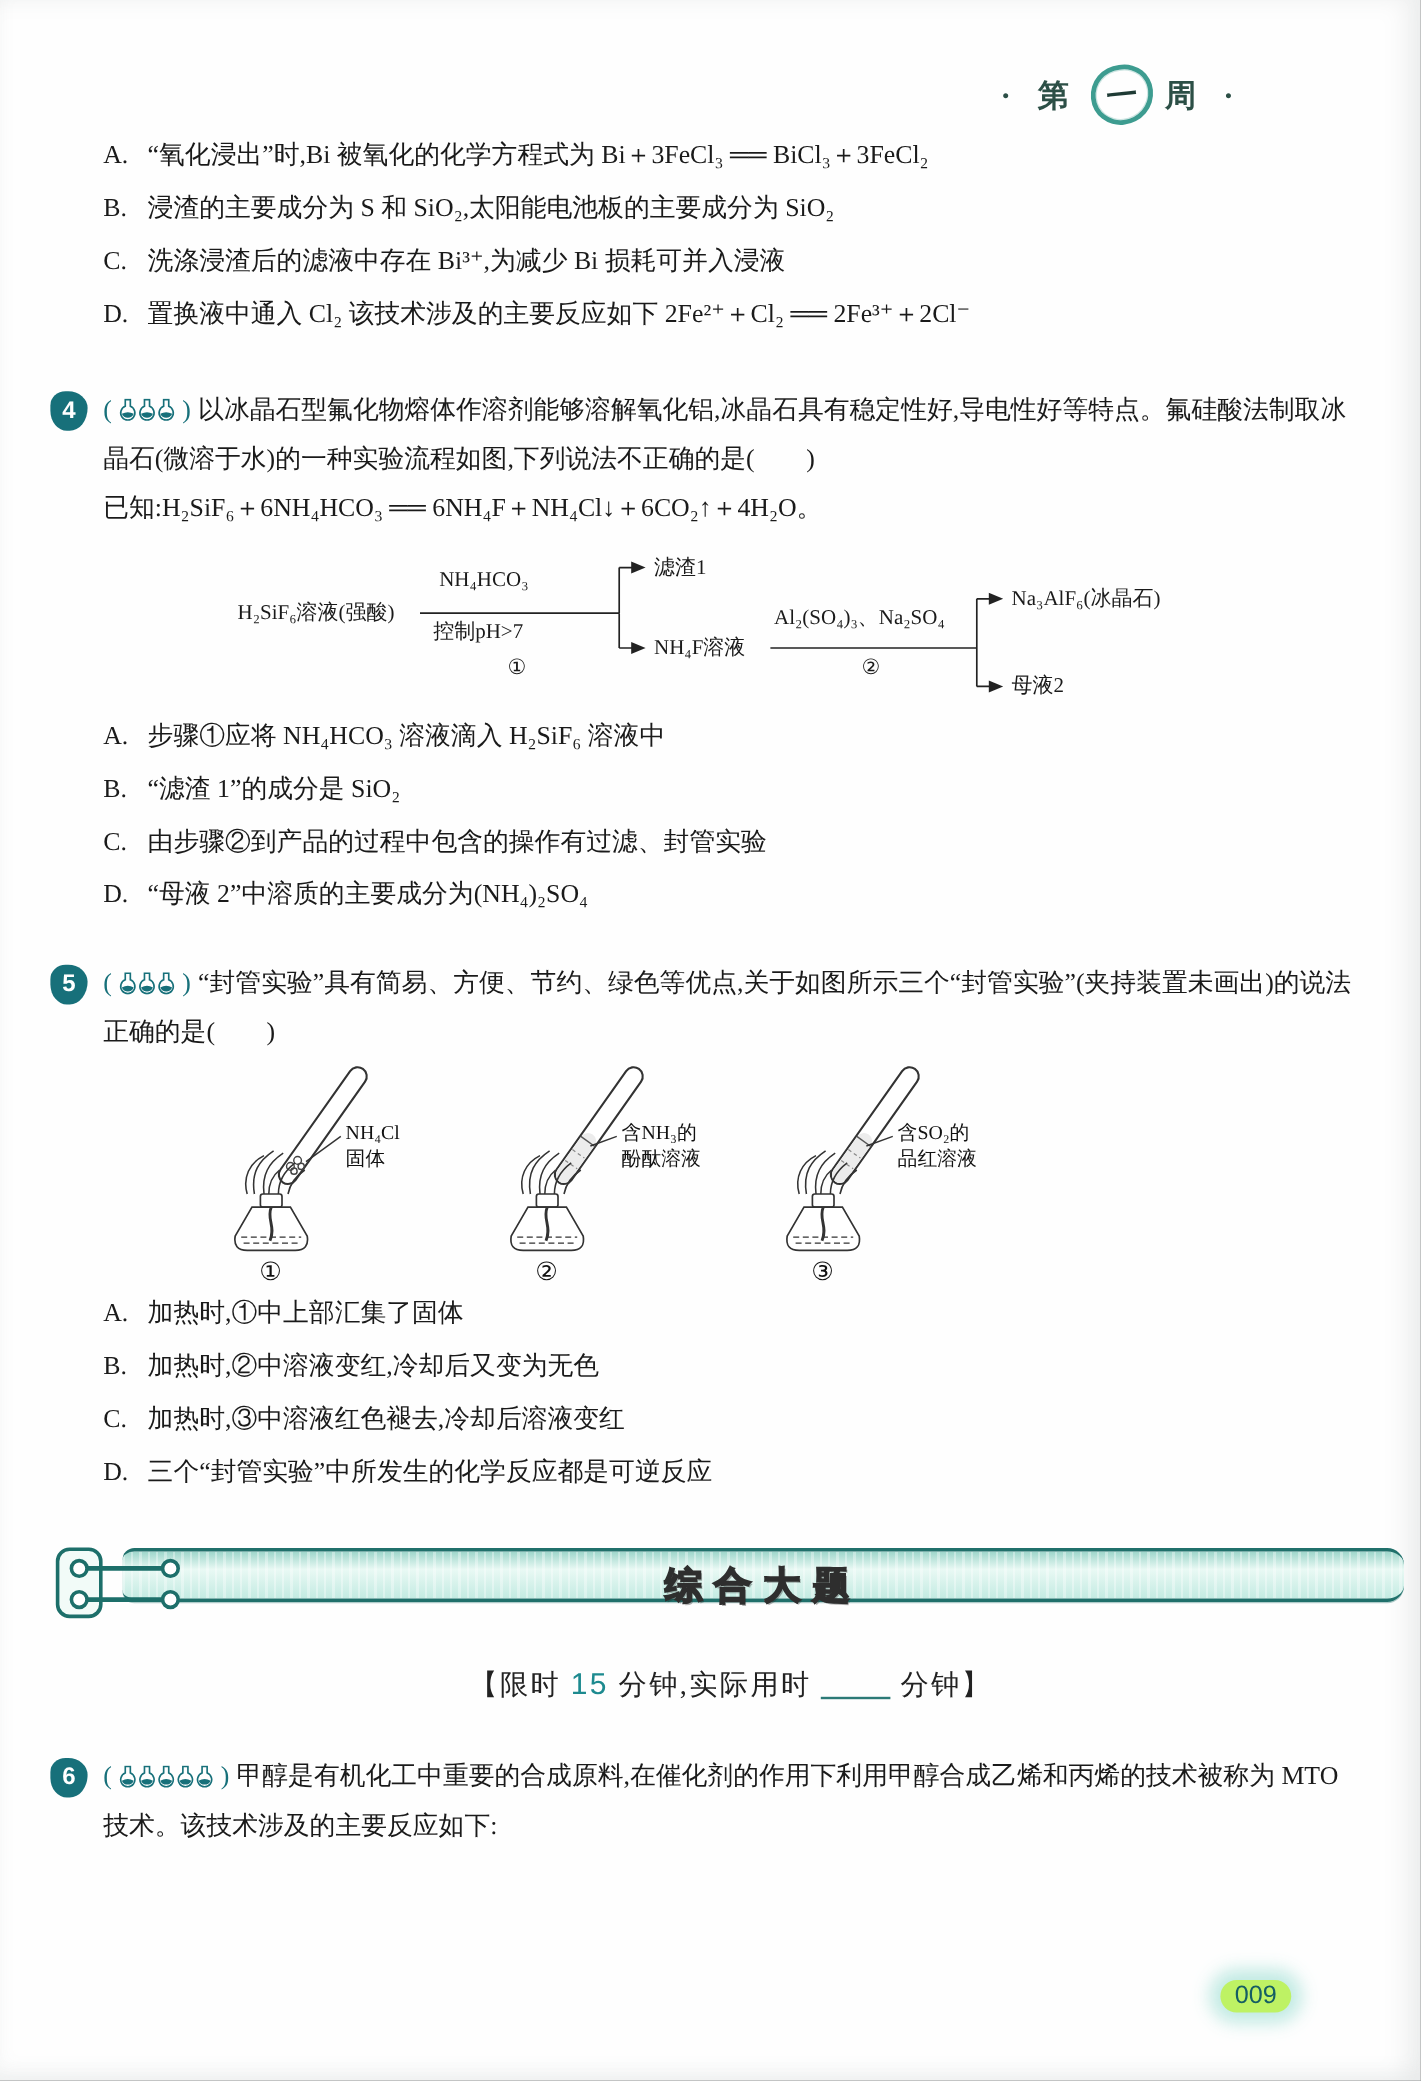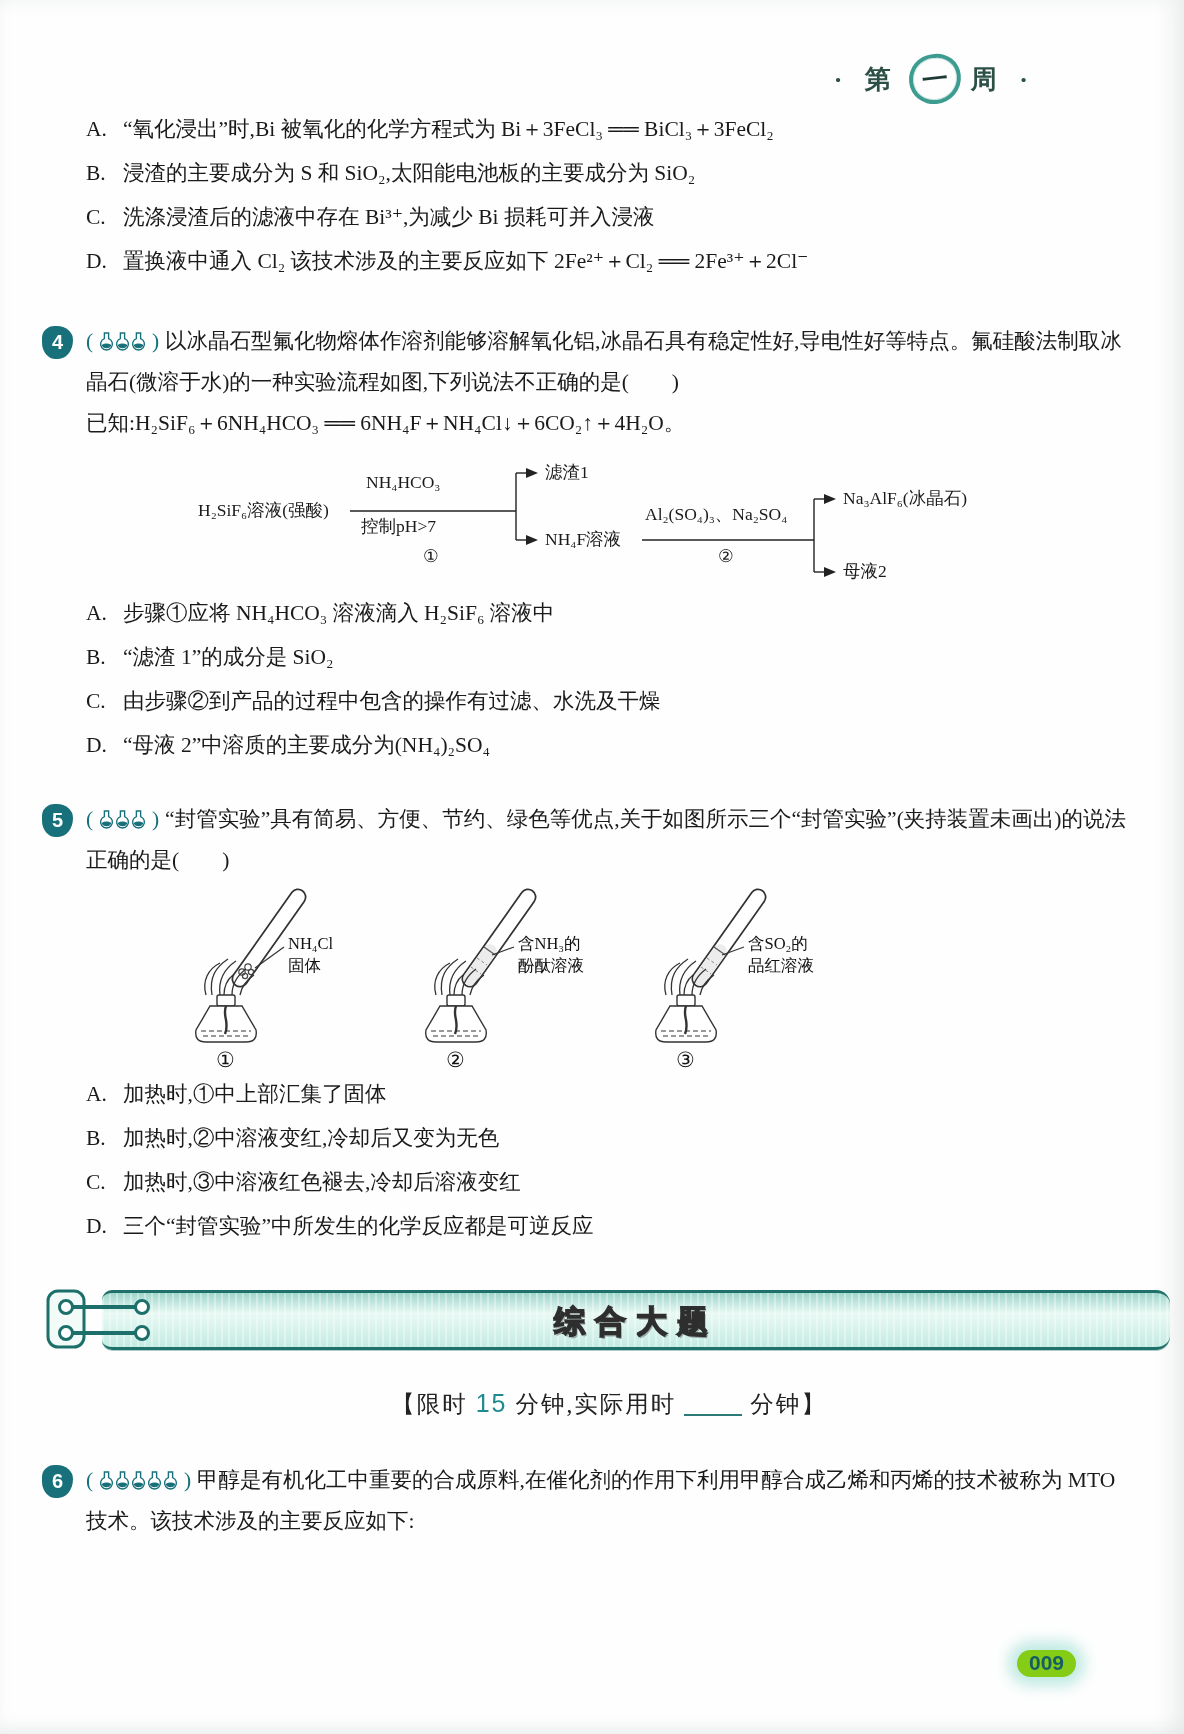--- a/index.html
+++ b/index.html
@@ -49,21 +49,21 @@
   .fc span { position:absolute; white-space:nowrap; }
   .fc svg { position:absolute; inset:0; }
   
   .diagrow { display:flex; gap:16px; margin:2px 0 0 76px; }
   .diag { width:214px; height:192px; }
   .diag text { font-size:16.5px; font-family:"Liberation Serif","DejaVu Serif",serif; fill:#111; }
   .diag .num { font-size:21px; }
   
   .banner { position:relative; margin:46px -46px 0 -46px; height:66px; }
   .ribbon {
-    position:absolute; left:62px; right:8px; top:4px; height:60px;
+    position:absolute; left:62px; right:8px; top:4px; height:45px;
     border-top:3.5px solid #20706b; border-bottom:3.5px solid #20706b;
     border-radius:10px 14px 14px 10px;
     background:
       repeating-linear-gradient(90deg, rgba(255,255,255,.35) 0 2px, rgba(255,255,255,0) 2px 7px),
       linear-gradient(180deg,#9ed6cb 0%, #e9f9f4 38%, #c3ebe2 100%);
     box-shadow:0 1px 0 rgba(32,112,107,.35);
   }
   .ribbon .title {
     position:absolute; left:0; right:0; top:8px; text-align:center;
     font-size:31px; font-weight:bold; letter-spacing:10px;
@@ -75,22 +75,22 @@
   .timer { margin-top:36px; text-align:center; font-size:23.5px; letter-spacing:2px; color:#222; }
   .timer .min { color:#1d8a8f; font-family:"Liberation Sans","DejaVu Sans",sans-serif; font-size:25px; margin:0 8px; }
   .timer .blank { display:inline-block; width:58px; border-bottom:2px solid #2c7a77; height:1.1em; vertical-align:-4px; margin:0 8px; }
   
   .eq { font-size:21.5px; line-height:49px; white-space:pre-wrap; }
   .eqs { margin-top:4px; }
   
   .pagenum {
     position:absolute; top:1650px; right:108px;
     font-family:"Liberation Sans","DejaVu Sans",sans-serif;
-    font-size:21px; font-weight:bold; color:#155e63;
-    background:#84cc16; padding:1px 12px 2px; border-radius:14px;
+    font-size:21px; font-weight:normal; color:#155e63;
+    background:#bef264; padding:1px 12px 2px; border-radius:14px;
     box-shadow:0 0 14px 9px rgba(186,232,224,.9);
   }
   .mt46{margin-top:46px;} .mt40{margin-top:40px;} .mt8{margin-top:8px;} .mt6{margin-top:6px;}
 </style>
 </head>
 <body>
 
 <div class="page">
 
   <div class="hdr">
@@ -176,21 +176,21 @@
       <div class="opt">
         <span class="letter">A.</span>
         <span class="otext">步骤①应将 NH₄HCO₃ 溶液滴入 H₂SiF₆ 溶液中</span>
       </div>
       <div class="opt">
         <span class="letter">B.</span>
         <span class="otext">“滤渣 1”的成分是 SiO₂</span>
       </div>
       <div class="opt">
         <span class="letter">C.</span>
-        <span class="otext">由步骤②到产品的过程中包含的操作有过滤、水洗及干燥</span>
+        <span class="otext">由步骤②到产品的过程中包含的操作有过滤、封管实验</span>
       </div>
       <div class="opt">
         <span class="letter">D.</span>
         <span class="otext">“母液 2”中溶质的主要成分为(NH₄)₂SO₄</span>
       </div>
     </div>
 
     <div class="question mt40">
       <span class="qnum">5</span>
       <span class="flask-group">

